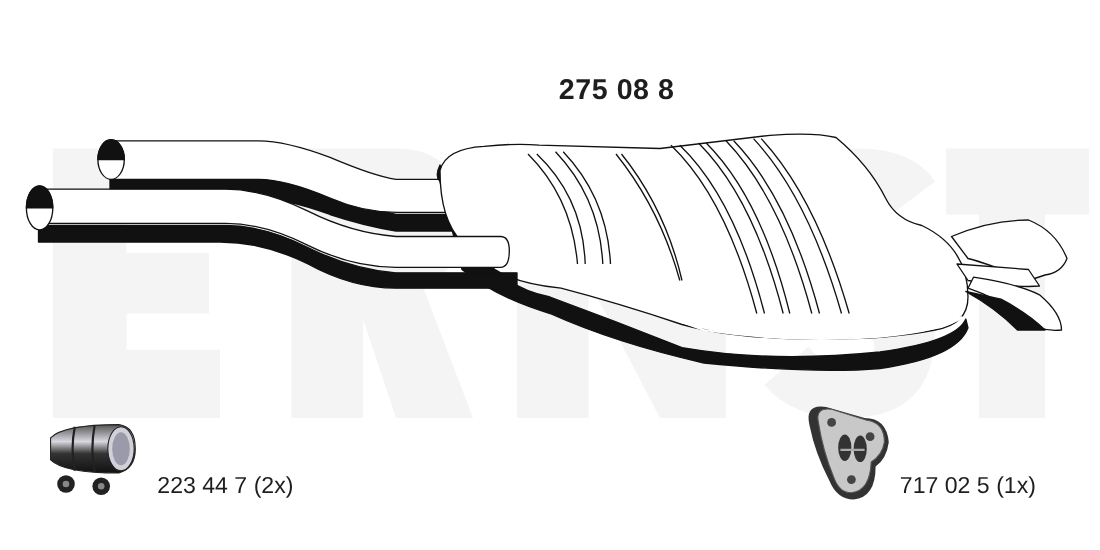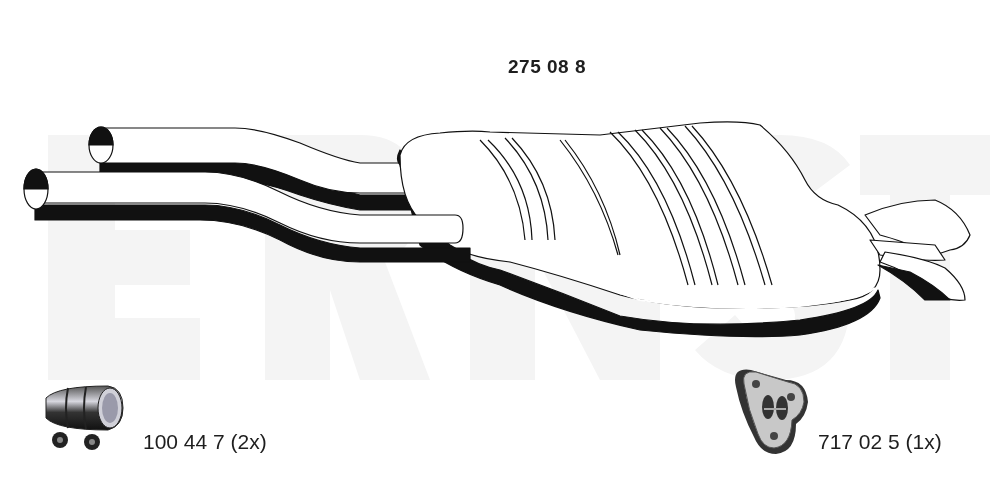--- a/index.html
+++ b/index.html
@@ -1,18 +1,18 @@
 <!DOCTYPE html>
 <html><head>
   <meta charset="utf-8">
   <style>
     html, body { margin: 0; padding: 0; background: #ffffff; }
     body { width: 1000px; height: 500px; position: relative; overflow: hidden; font-family: "Liberation Sans", sans-serif; }
     .watermark { position: absolute; left: 0; top: 0; width: 1000px; height: 500px; }
-    .part-number { position: absolute; left: 508px; top: 56px; font-size: 19px; font-weight: bold; color: #1e1e1e; letter-spacing: 0.5px; }
+    .part-number { position: absolute; left: 508px; top: 66px; font-size: 26px; font-weight: bold; color: #1e1e1e; letter-spacing: 0.5px; }
     .muffler { position: absolute; left: 0; top: 0; width: 1000px; height: 500px; }
     .accessory-label { position: absolute; font-size: 21px; color: #1e1e1e; }
     .clamp-label { left: 143px; top: 430px; }
     .hanger-label { left: 818px; top: 430px; }
     .clamp-icon { position: absolute; left: 38px; top: 378px; width: 90px; height: 80px; }
     .hanger-icon { position: absolute; left: 726px; top: 362px; width: 90px; height: 100px; }
   </style>
 </head>
 <body>
 
@@ -88,21 +88,21 @@
   </defs>
   <path d="M8 20 Q20 8 70 8 Q85 10 85 30 Q85 48 70 52 Q20 52 8 40 Z" fill="url(#clampGrad)" stroke="#222"></path>
   <ellipse cx="72" cy="30" rx="12" ry="20" fill="#d0d0d8" stroke="#222"></ellipse>
   <ellipse cx="72" cy="30" rx="8" ry="15" fill="#9a9aaa"></ellipse>
   <path d="M30 10 Q26 30 30 50 M48 9 Q44 30 48 51" stroke="#222" fill="none" stroke-width="2"></path>
   <circle cx="22" cy="62" r="8" fill="#222"></circle>
   <circle cx="54" cy="64" r="8" fill="#222"></circle>
   <circle cx="22" cy="62" r="3" fill="#888"></circle>
   <circle cx="54" cy="64" r="3" fill="#888"></circle>
 </svg>
-<div class="accessory-label clamp-label">100 44 7 (2x)</div>
+<div class="accessory-label clamp-label">223 44 7 (2x)</div>
 
 <svg class="hanger-icon" viewBox="0 0 90 100">
   <path d="M10 25 Q5 5 25 8 L60 18 Q80 18 82 40 Q80 55 70 62 Q70 90 50 92 Q35 92 28 75 Q15 50 10 25 Z" fill="#333"></path>
   <path d="M18 22 Q15 8 30 10 L62 20 Q78 22 78 40 Q76 52 66 58 Q65 84 48 86 Q37 86 32 72 Q22 48 18 22 Z" fill="#c8c8c8" stroke="#555"></path>
   <circle cx="30" cy="22" r="4" fill="#444"></circle>
   <circle cx="65" cy="35" r="4" fill="#444"></circle>
   <circle cx="48" cy="74" r="4" fill="#444"></circle>
   <ellipse cx="42" cy="45" rx="6" ry="12" fill="#333"></ellipse>
   <ellipse cx="56" cy="46" rx="6" ry="12" fill="#333"></ellipse>
   <path d="M38 47 H60" stroke="#aaa" stroke-width="2"></path>

